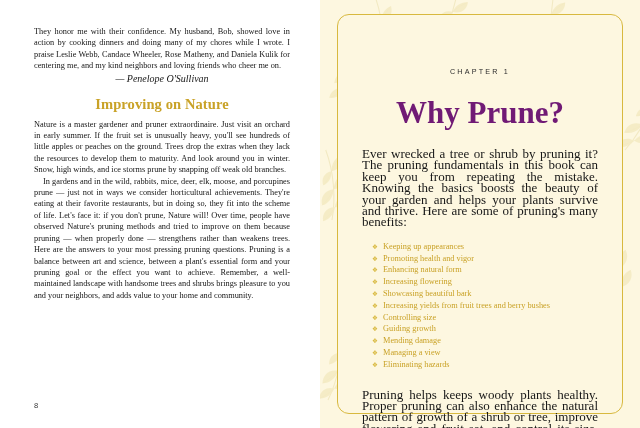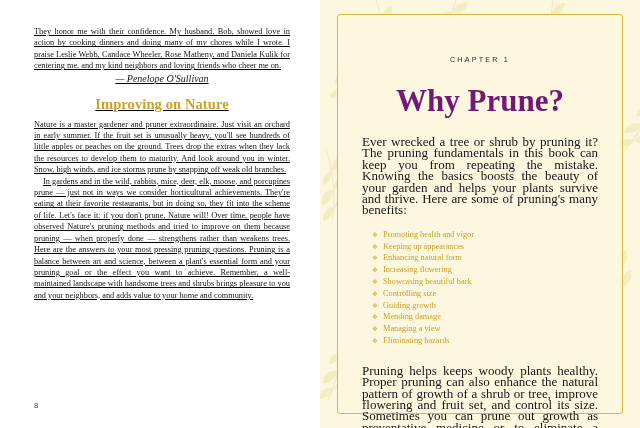--- a/index.html
+++ b/index.html
@@ -7,21 +7,20 @@
     margin: 0; padding: 0;
     width: 640px; height: 428px;
     background: #ffffff;
     font-family: "Liberation Serif", serif;
     overflow: hidden;
   }
   #book {
     position: relative;
     width: 640px; height: 384px;
     display: flex;
-    text-decoration: underline;
   }
   
   .page-left {
     position: relative;
     width: 320px; height: 428px;
     background: #ffffff;
     padding: 26px 30px 20px 34px;
   }
   .body-text {
     font-size: 8.3px;
@@ -68,22 +67,22 @@
   .leaf-layer {
     position: absolute; inset: 0;
     opacity: 0.5;
   }
   .chapter-card {
     position: absolute;
     left: 17px; top: 14px;
     width: 286px; height: 400px;
     background: #fdf7e0;
     border: 1.4px solid #d8b93f;
-    border-radius: 3px;
-    padding: 32px 24px 18px 24px;
+    border-radius: 12px;
+    padding: 44px 24px 18px 24px;
     z-index: 3;
   }
   .chapter-eyebrow {
     text-align: center;
     font-family: "Liberation Sans", sans-serif;
     font-size: 7.2px;
     letter-spacing: 2.2px;
     color: #2b2b2b;
     margin-top: 8px;
   }
@@ -184,25 +183,26 @@
       </g>
     </svg>
 
     <div class="chapter-card">
       <div class="chapter-eyebrow">CHAPTER 1</div>
       <h1 class="chapter-title">Why Prune?</h1>
 
       <p class="r-text">Ever wrecked a tree or shrub by pruning it? The pruning fundamentals in this book can keep you from repeating the mistake. Knowing the basics boosts the beauty of your garden and helps your plants survive and thrive. Here are some of pruning's many benefits:</p>
 
       <ul class="benefits">
+        <li>Keeping up appearances</li>
         <li>Promoting health and vigor</li>
-        <li>Keeping up appearances</li>
         <li>Enhancing natural form</li>
         <li>Increasing flowering</li>
         <li>Showcasing beautiful bark</li>
+        <li>Increasing yields from fruit trees and berry bushes</li>
         <li>Controlling size</li>
         <li>Guiding growth</li>
         <li>Mending damage</li>
         <li>Managing a view</li>
         <li>Eliminating hazards</li>
       </ul>
 
       <p class="r-text after-list">Pruning helps keeps woody plants healthy. Proper pruning can also enhance the natural pattern of growth of a shrub or tree, improve flowering and fruit set, and control its size. Sometimes you can prune out growth as preventative medicine or to eliminate a disease. Young or old trees and bushes may have problems that pruning can solve.</p>
     </div>
   </div>

